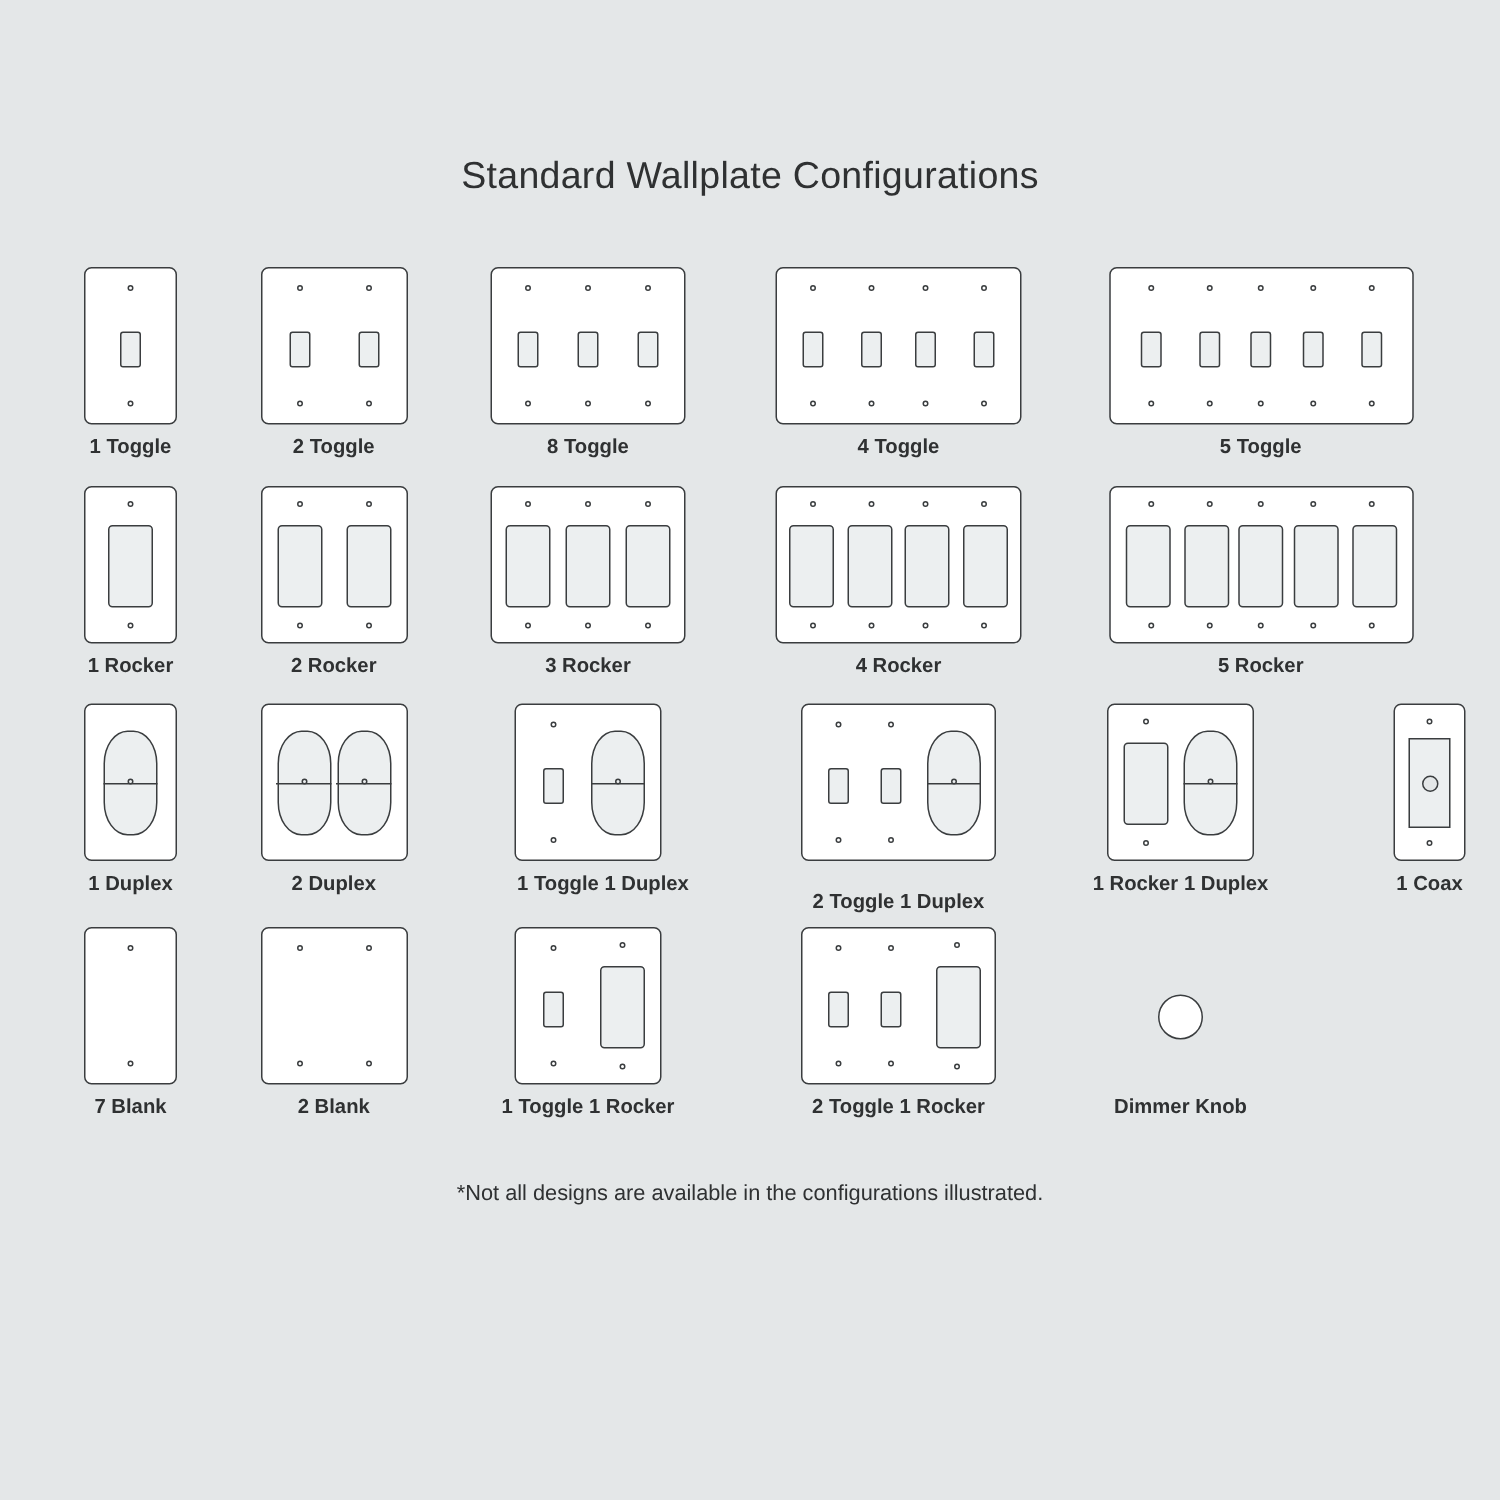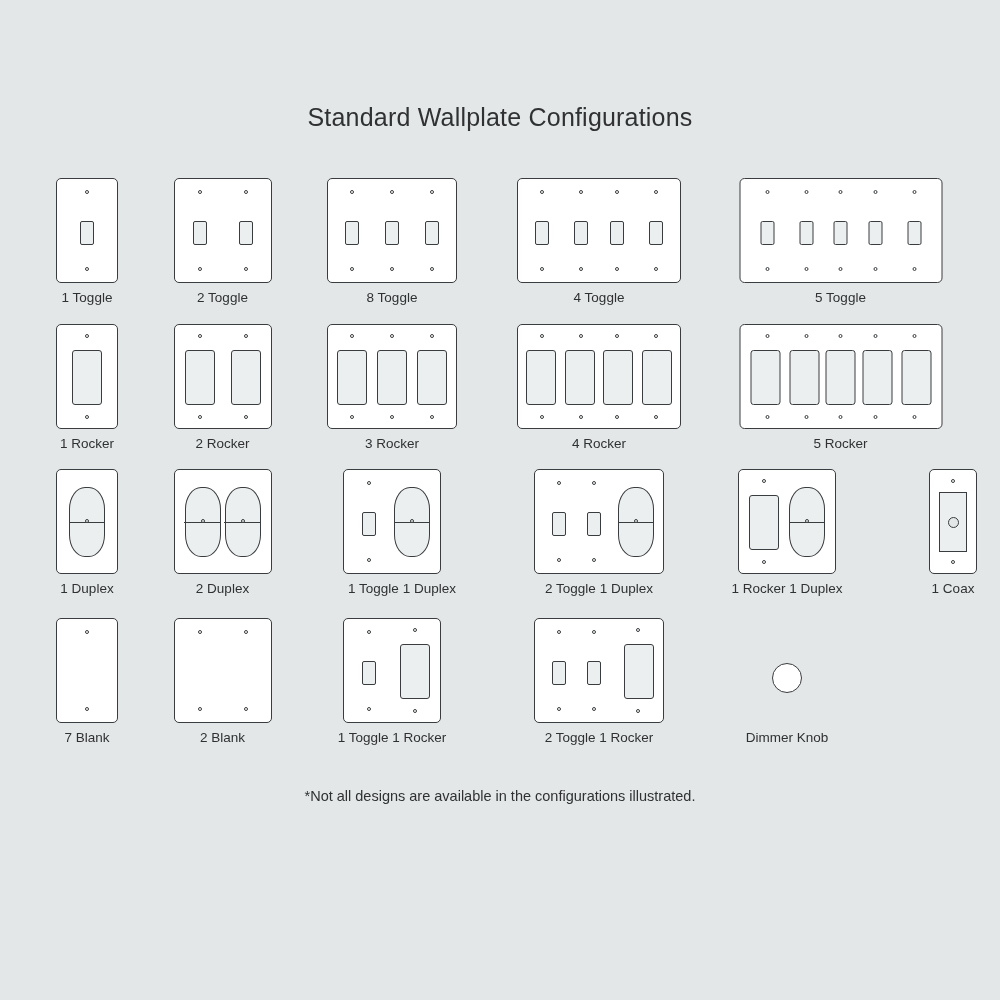--- a/index.html
+++ b/index.html
@@ -34,20 +34,21 @@
     position: absolute;
     top: 788px;
     left: 0;
     width: 1000px;
     text-align: center;
     font-size: 14.5px;
     color: #2f3132;
   }
   .cell {
     position: absolute;
+    font-weight: bold;
   }
   .cell .label {
     position: absolute;
     left: 50%;
     transform: translateX(-50%);
     white-space: nowrap;
     font-size: 13.5px;
     color: #2f3132;
     text-align: center;
   }
@@ -331,21 +332,21 @@
       <div class="screw" style="left:57px; top:11px;"></div>
       <div class="screw" style="left:22px; bottom:11px;"></div>
       <div class="screw" style="left:57px; bottom:11px;"></div>
       <div class="toggle" style="left:17px; top:42px; width:14px; height:24px;"></div>
       <div class="toggle" style="left:52px; top:42px; width:14px; height:24px;"></div>
       <div class="duplex" style="right:9px; top:17px; width:36px; height:70px;">
         <div class="waist" style="top:34px;"></div>
       </div>
       <div class="screw" style="right:25px; top:49px; background:#eceff0;"></div>
     </div>
-    <div class="label" style="top:112px;text-align:center;">2 Toggle 1 Duplex</div>
+    <div class="label" style="top:124px;text-align:center;">2 Toggle 1 Duplex</div>
   </div>
 
   <div class="cell" style="left:726px; top:469px; width:122px; height:130px;">
     <div class="plate" style="top:0; width:98px; height:105px;">
       <div class="rocker" style="left:10px; top:25px; width:30px; height:55px;"></div>
       <div class="screw" style="left:23px; top:9px;"></div>
       <div class="screw" style="left:23px; bottom:9px;"></div>
       <div class="duplex" style="right:10px; top:17px; width:36px; height:70px;">
         <div class="waist" style="top:34px;"></div>
       </div>

